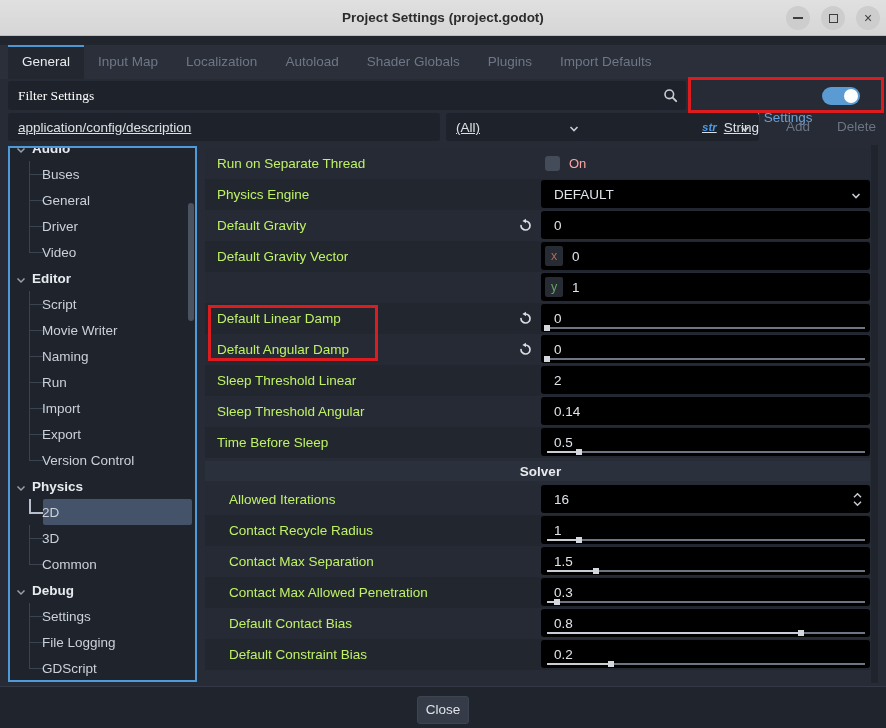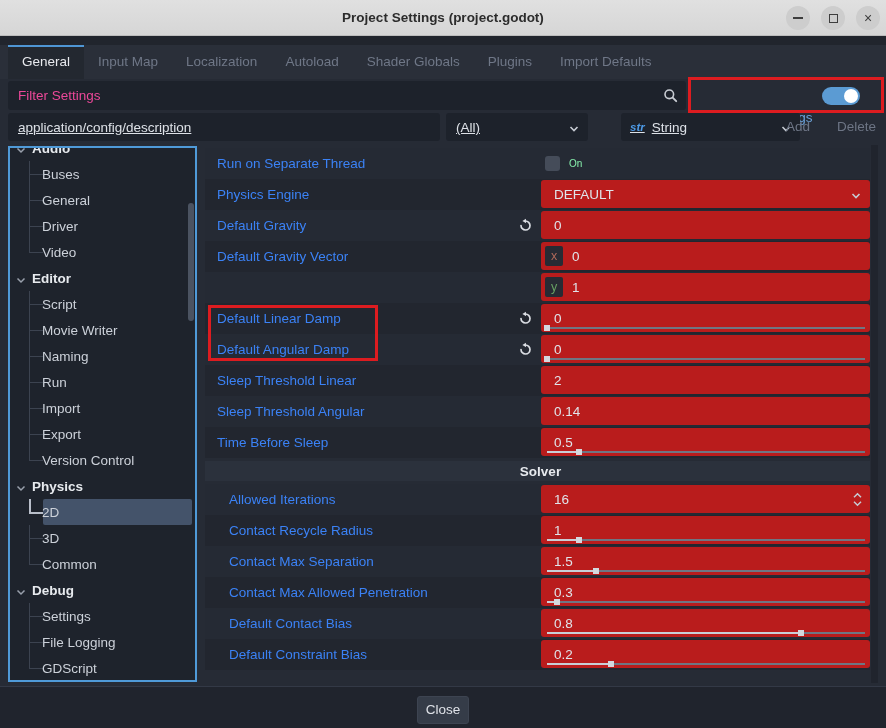--- a/index.html
+++ b/index.html
@@ -15,35 +15,35 @@
   .ic-max { width:9px; height:9px; border:1.5px solid #3d3d3d; display:inline-block; }
 
   
   .dark-strip { position:absolute; top:36px; left:0; right:0; height:9px; background:#21252d; }
   .tabstrip { position:absolute; top:45px; left:0; right:0; height:34px; background:#2a2f39; display:flex; padding-left:8px; }
   .tab { padding:0 14px; line-height:34px; font-size:13.5px; color:#6f7787; }
   .tab.active { background:#232830; color:#e8eaee; box-shadow:inset 0 2px 0 #4f96d4; }
 
   
   .filter-input { position:absolute; left:8px; top:81px; width:678px; height:29px; background:#1d222b; border-radius:3px; }
-  .filter-input .ph { line-height:29px; padding-left:10px; color:#ec4899; font-size:13.5px; }
+  .filter-input .ph { line-height:29px; padding-left:10px; color:#ffffff; font-size:13.5px;font-family:Liberation Serif, serif; }
   .search-ic { position:absolute; right:8px; top:7px; }
   .advanced { position:absolute; left:700px; top:81px; height:29px; display:flex; align-items:center; gap:9px; }
   .advanced .lbl { color:#6ba1d8; font-size:13.5px;margin-top:44px; }
   .toggle { width:38px; height:18px; border-radius:9px; background:#5b9bd3; position:relative; }
   .toggle .knob { position:absolute; right:2px; top:2px; width:14px; height:14px; border-radius:50%; background:#ffffff; }
   .redbox { position:absolute; border:3px solid #dd1c20; pointer-events:none; }
   .redbox1 { left:688px; top:77px; width:196px; height:36px; }
   .redbox2 { left:208px; top:305px; width:170px; height:56px; }
 
   
   .pfield { position:absolute; top:113px; height:28px; background:#1d222b; border-radius:3px; display:flex; align-items:center; font-size:13.5px; color:#dde1e7;text-decoration:underline; }
   .prop-input { left:8px; width:432px; padding-left:10px; }
   .dd-feature { left:446px; width:142px; padding-left:10px; }
-  .dd-type { left:621px; width:179px; padding-left:9px; }
+  .dd-type { left:580px; width:179px; padding-left:9px;justify-content:flex-end; }
   .dd-chev { position:absolute; right:8px; top:9px; }
   .str-ic { font-style:italic; font-weight:bold; color:#4d9be8; font-size:11.5px; margin-right:7px; }
   .pbtn { position:absolute; top:113px; height:28px; line-height:28px; text-align:center; color:#6d7585; font-size:13.5px; }
   .btn-add { left:778px; width:40px; }
   .btn-delete { left:820px; width:56px;text-align:right; }
 
   
   .tree { position:absolute; left:8px; top:146px; width:189px; height:536px; background:#1e232c; border:2px solid #4f9ad8; overflow:hidden; }
   .tree-list { margin-top:-13px; }
   .titem { height:26px; position:relative; font-size:13.5px; color:#ccd1d9; display:flex; align-items:center; }
@@ -59,26 +59,26 @@
   .titem .tlabel { position:relative; z-index:1; }
   .tree-scroll { position:absolute; right:1px; top:55px; width:6px; height:118px; background:#4b5361; border-radius:3px; }
 
   
   .inspector { position:absolute; left:205px; top:145px; width:673px; height:538px; }
   .scroll-track { position:absolute; right:0; top:0; width:7px; height:100%; background:#20242d; }
   .rows { position:absolute; left:0; top:3px; width:665px; }
   .irow { height:31px; display:flex; position:relative; }
   .irow.shade-a { background:#252a34; }
   .irow.shade-b { background:#22262f; }
-  .ilabel { flex:0 0 336px; display:flex; align-items:center; padding-left:12px; color:#3b82f6; font-size:13.5px; position:relative; }
+  .ilabel { flex:0 0 336px; display:flex; align-items:center; padding-left:12px; color:#bef264; font-size:13.5px; position:relative; }
   .irow.indent .ilabel { padding-left:24px; }
   .revert { position:absolute; right:8px; top:8px; }
   .ivalue { flex:1; position:relative; }
-  .field { position:absolute; left:0; right:0; top:1px; bottom:2px; background:#b91c1c; border-radius:3px; display:flex; align-items:center; padding-left:13px; color:#e0e4ea; font-size:13.5px; }
-  .cbwrap { position:absolute; inset:0; display:flex; align-items:center; color:#86efac; font-size:10px; }
+  .field { position:absolute; left:0; right:0; top:1px; bottom:2px; background:#000000; border-radius:3px; display:flex; align-items:center; padding-left:13px; color:#e0e4ea; font-size:13.5px; }
+  .cbwrap { position:absolute; inset:0; display:flex; align-items:center; color:#fca5a5; font-size:13px; }
   .cb { width:15px; height:15px; background:#454c59; border-radius:3px; margin:0 9px 0 4px; }
   .axis { width:18px; height:20px; border-radius:2px; background:#272b34; display:flex; align-items:center; justify-content:center; font-size:12.5px; margin-left:-9px; }
   .axis + .val { margin-left:9px; }
   .fchev { position:absolute; right:8px; top:9px; }
   .fstep { position:absolute; right:7px; top:7px; }
   .track { position:absolute; left:6px; right:5px; bottom:3px; height:2px; background:#6f7683; }
   .fill { position:absolute; left:0; top:0; height:2px; background:#c9ced6; }
   .handle { position:absolute; width:6px; height:6px; top:-2px; background:#d4d8de; }
   .section-row { height:20px; margin:3px 0; background:#2b313c; display:flex; align-items:center; padding-left:6px; font-weight:bold; color:#e7eaee; font-size:13.5px;justify-content:center; }
 

